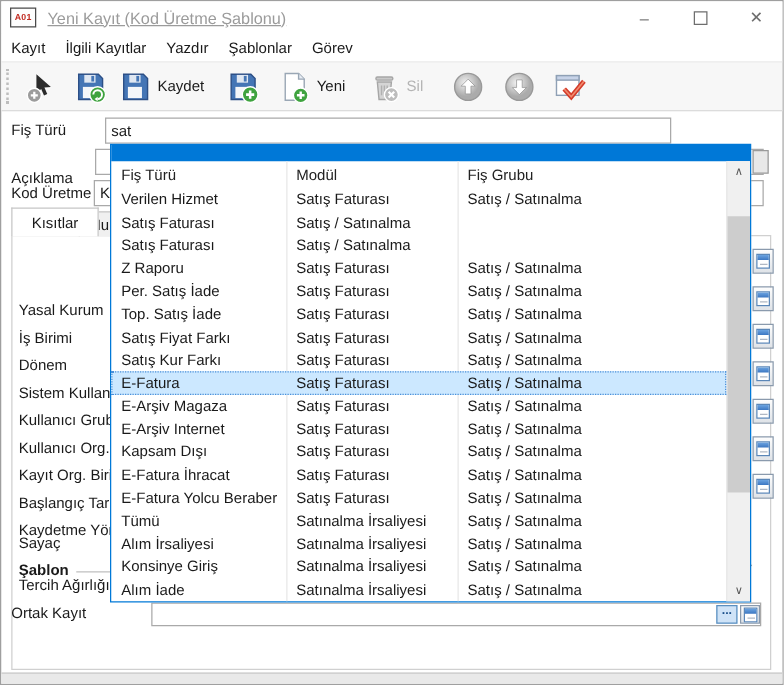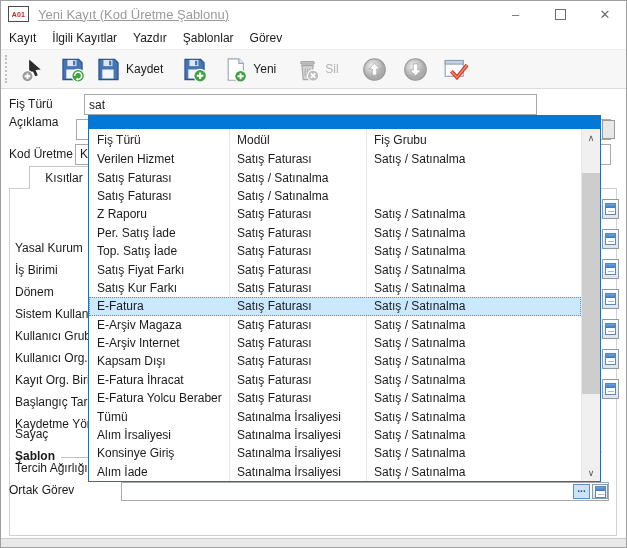--- a/index.html
+++ b/index.html
@@ -26,21 +26,21 @@
   .gripper{width:0;height:28px;border-left:2px dotted #bdbdbd;margin-left:4px;}
   .tb-icon{width:27px;height:27px;flex:0 0 auto;}
   .tb-label{margin:0 8px 0 4px;}
   .tb-label.disabled{color:#b4b4b4;}
   
   .client-bottom{position:absolute;left:0;top:537px;width:100%;height:10px;background:#e9e9e9;border-top:1px solid #c9c9c9;}
   .tabpage{position:absolute;left:8px;top:187px;width:608px;height:348px;border:1px solid #d0d0d0;background:#fff;box-sizing:border-box;}
   .flabel{position:absolute;color:#1a1a1a;white-space:nowrap;}
   .tinput{position:absolute;background:#fff;border:1px solid #a9a9a9;box-sizing:border-box;padding:2px 4px;font:inherit;color:#1a1a1a;}
   .tab{position:absolute;box-sizing:border-box;border:1px solid #c6c6c6;border-bottom:none;display:flex;align-items:center;justify-content:center;white-space:nowrap;overflow:hidden;}
-  .tab.active{left:28px;top:165px;width:70px;height:23px;background:#fff;z-index:3;}
+  .tab.active{left:8px;top:165px;width:70px;height:23px;background:#fff;z-index:3;}
   .tab.idle{left:62px;top:168px;width:62px;height:20px;background:#f0f0f0;padding-left:8px;justify-content:flex-start;}
   .field-label{position:absolute;left:14px;height:15px;white-space:nowrap;margin-top:36px;}
   .group-line{position:absolute;left:60px;top:456px;width:70px;border-top:1px solid #c0c0c0;}
   .check-glyph{position:absolute;left:592px;top:447px;color:#6a6a6a;font-size:13px;}
   .partial-control{position:absolute;left:601px;top:119px;width:13px;height:19px;border:1px solid #9a9a9a;background:#e8e8e8;box-sizing:border-box;}
   
   .lookup-btn{position:absolute;left:601px;width:17px;height:20px;border:1px solid #8a9aad;background:linear-gradient(#fdfdfd,#dfe3e8);box-sizing:border-box;display:flex;align-items:center;justify-content:center;}
   .lk-win{display:block;width:11px;height:12px;border:1px solid #5b87b8;background:#fff;box-sizing:border-box;position:relative;}
   .lk-bar{display:block;height:4px;background:linear-gradient(#6ba3e0,#3c77c2);}
   .lk-win::after{content:"";position:absolute;left:2px;top:7px;width:6px;height:1px;background:#b0b8c4;}
@@ -161,21 +161,21 @@
       <path d="M8 13.5 l5 5.5 9-11" stroke="#d43b2a" stroke-width="3.4" fill="none"></path>
       <path d="M8 13.5 l5 5.5 9-11" stroke="#f08a6e" stroke-width="1.2" fill="none"></path>
     </svg>
   </div>
 
   <div class="tabpage"></div>
 
   <span class="flabel" style="left:8px;top:96px">Fiş Türü</span>
   <input class="tinput" style="left: 83px; top: 93px; width: 453px; height: 21px;" value="sat">
 
-  <span class="flabel" style="left:8px;top:114px">Açıklama</span>
+  <span class="flabel" style="left:8px;top:134px">Açıklama</span>
   <div class="tinput" style="left:75px;top:118px;width:535px;height:21px"></div>
   <div class="partial-control"></div>
 
   <span class="flabel" style="left:8px;top:146px">Kod Üretme</span>
   <div class="tinput" style="left:74px;top:143px;width:536px;height:21px">K</div>
 
   <div class="tab active">Kısıtlar</div>
   <div class="tab idle">Num</div>
 
   <div>
@@ -189,21 +189,21 @@
       <div class="field-label" style="top: 358px;">Başlangıç Tarihi</div>
       <div class="field-label" style="top: 380px;">Kaydetme Yönt</div>
       <div class="field-label" style="top: 390px;">Sayaç</div>
       <div class="field-label" style="top: 424px;">Tercih Ağırlığı</div>
     </div>
 
   <span class="flabel" style="left:14px;top:448px;font-weight:bold">Şablon</span>
   <span class="group-line"></span>
   <span class="check-glyph">✓</span>
 
-  <span class="flabel" style="left:8px;top:482px">Ortak Görev</span>
+  <span class="flabel" style="left:8px;top:482px">Ortak Kayıt</span>
   <div class="tinput" style="left:120px;top:481px;width:488px;height:19px"></div>
   <div class="ellipsis-btn">...</div>
   <div class="window-btn-bottom">
     <span class="lk-win">
         <span class="lk-bar"></span>
       </span>
   </div>
 
   <div>
       <div class="lookup-btn" style="top: 198px;">

